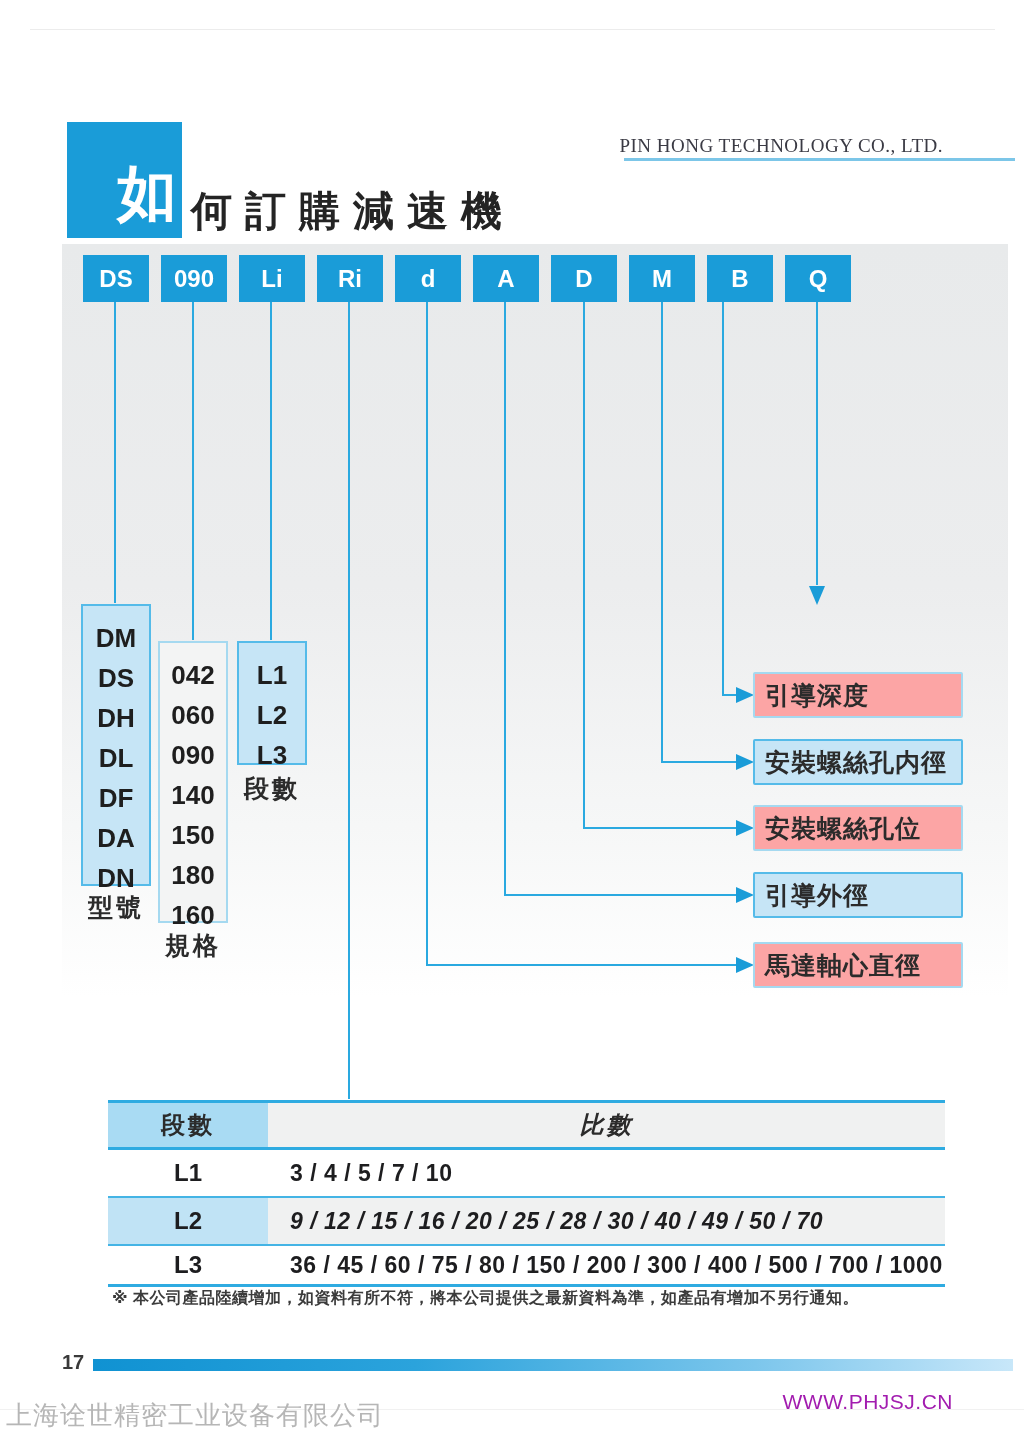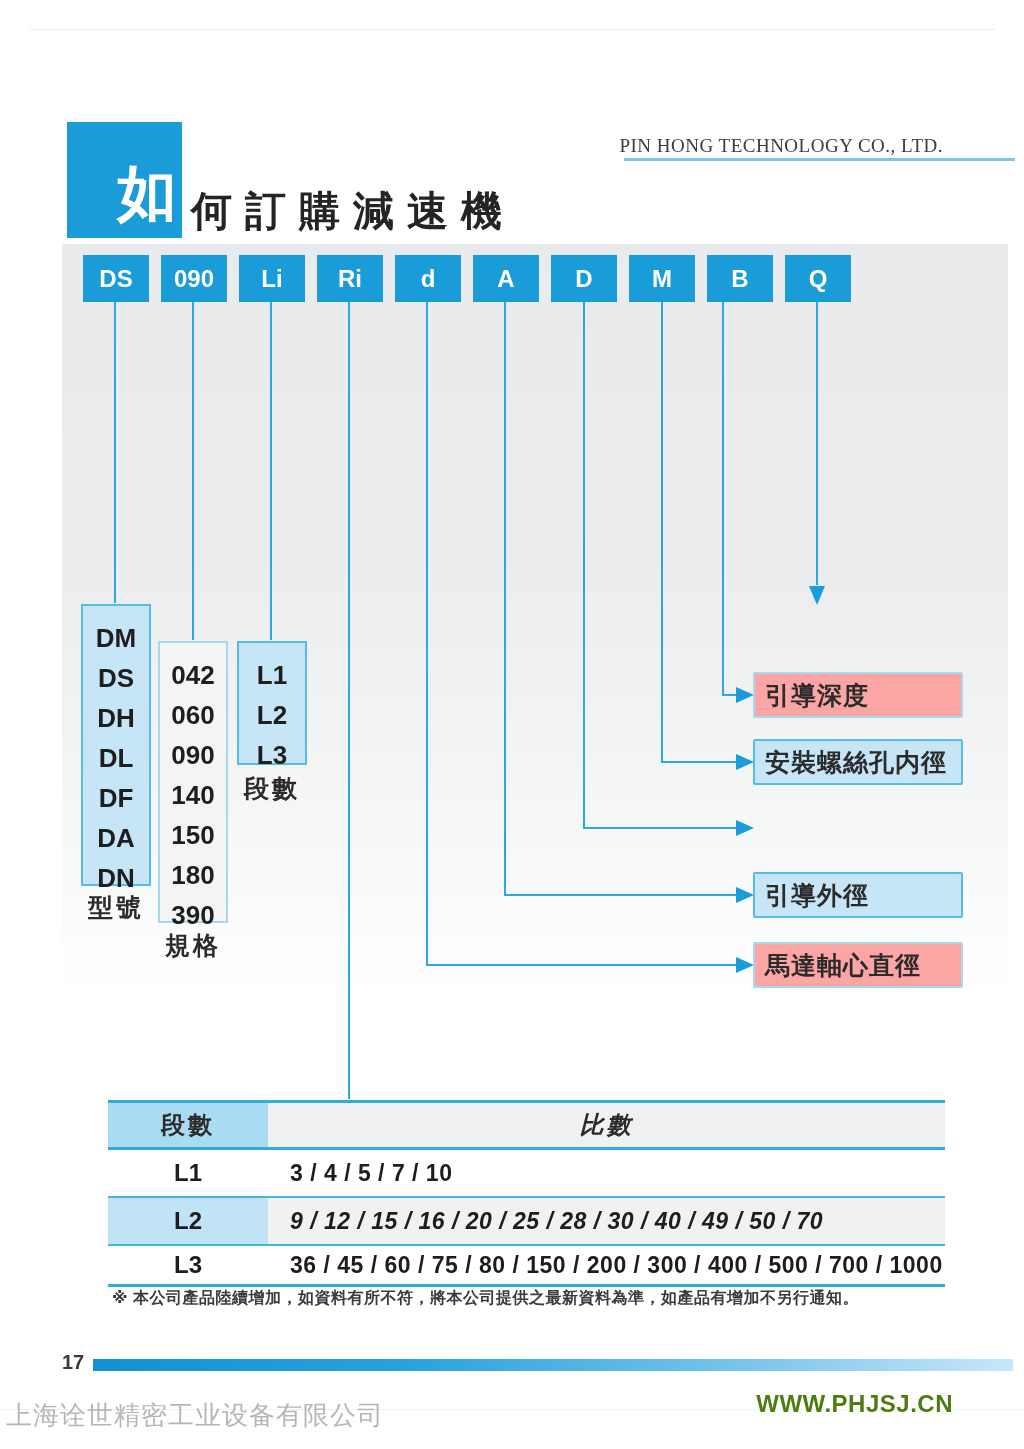--- a/index.html
+++ b/index.html
@@ -81,21 +81,21 @@
   .note{position:absolute;left:112px;top:1288px;font-size:16px;font-weight:700;color:#3b3b3b;letter-spacing:.5px;white-space:nowrap;}
 
   
   .page-num{position:absolute;left:62px;top:1351px;font-size:20px;font-weight:700;color:#3a3a3a;}
   .footer-bar{
     position:absolute;left:93px;top:1359px;width:920px;height:12px;
     background:linear-gradient(90deg,#1092d2 0%,#2ba3dc 35%,#7cc6ec 72%,#c8e7f9 100%);
   }
   .watermark-rule{position:absolute;left:0;top:1409px;width:1024px;height:1px;background:#f1f1f1;}
   .watermark{position:absolute;left:6px;top:1398px;font-size:26px;color:#b6b6b6;letter-spacing:1px;white-space:nowrap;}
-  .website{position:absolute;right:71px;top:1390px;font-size:24px;font-weight:700;color:#4d7c0f;letter-spacing:.5px;white-space:nowrap;}
+  .website{position:absolute;right:71px;top:1390px;font-size:21px;font-weight:400;color:#a21caf;letter-spacing:.5px;white-space:nowrap;}
 </style>
 </head>
 <body>
 
 <div class="page">
 
   <div class="top-rule"></div>
 
   <div class="company">PIN HONG TECHNOLOGY CO., LTD.</div>
   <div class="company-underline"></div>
@@ -148,33 +148,34 @@
   </div>
   <div class="col-label" style="left:81px;top:891px;width:70px">型號</div>
 
   <div class="list-box box-gray" style="left:158px;top:641px;width:70px;height:282px">
     <div class="list-item">042</div>
     <div class="list-item">060</div>
     <div class="list-item">090</div>
     <div class="list-item">140</div>
     <div class="list-item">150</div>
     <div class="list-item">180</div>
-    <div class="list-item">390</div>
+    <div class="list-item">160</div>
   </div>
   <div class="col-label" style="left:158px;top:929px;width:70px">規格</div>
 
   <div class="list-box box-blue" style="left:237px;top:641px;width:70px;height:124px">
     <div class="list-item">L1</div>
     <div class="list-item">L2</div>
     <div class="list-item">L3</div>
   </div>
   <div class="col-label" style="left:237px;top:772px;width:70px">段數</div>
 
   <div class="callout callout-white" style="top:672px">引導深度</div>
   <div class="callout callout-blue" style="top:739px">安裝螺絲孔内徑</div>
+  <div class="callout callout-white" style="top:805px">安裝螺絲孔位</div>
   <div class="callout callout-blue" style="top:872px">引導外徑</div>
   <div class="callout callout-white" style="top:942px">馬達軸心直徑</div>
 
   <div class="ratio-table">
     <div class="t-header">
       <div class="t-h-stage">段數</div>
       <div class="t-h-ratio">比數</div>
     </div>
     <div class="t-row">
       <div class="t-stage">L1</div>

